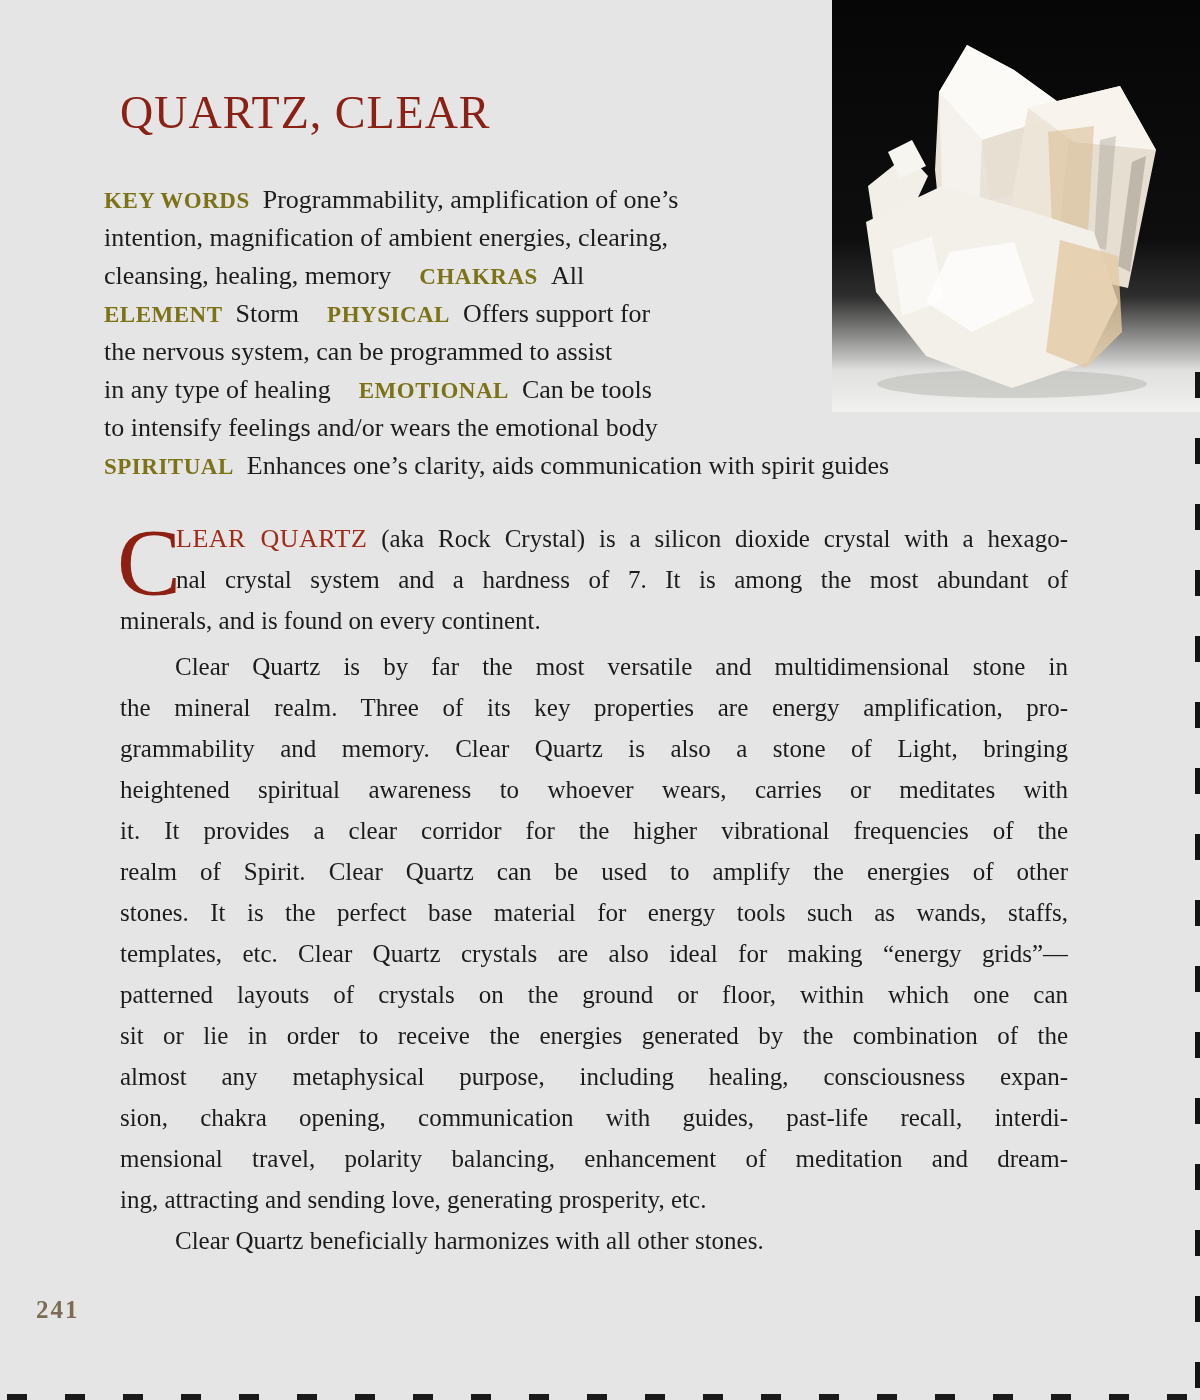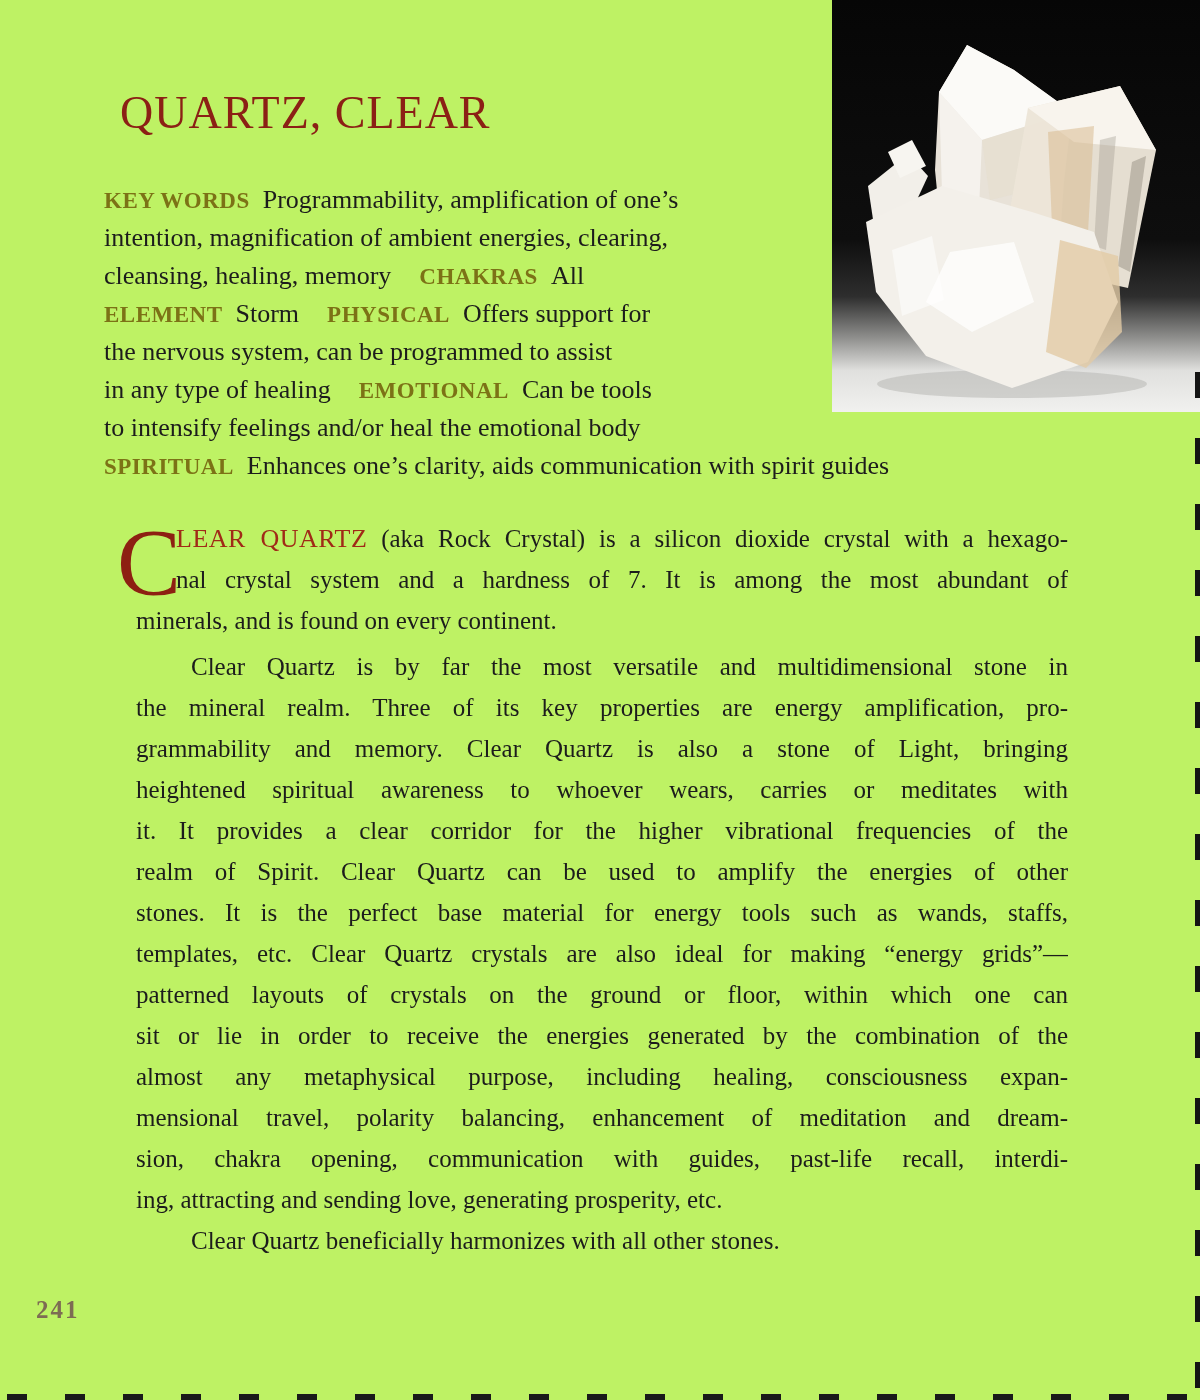--- a/index.html
+++ b/index.html
@@ -1,19 +1,19 @@
 <!DOCTYPE html>
 <html><head>
 <meta charset="utf-8">
 <style>
   html,body{margin:0;padding:0;background:#ffffff;}
   .page{
     position:relative;
     width:1200px;height:1400px;
-    background:#bef264;
+    background:#e5e5e5;
     overflow:hidden;
     font-family:"Liberation Serif","DejaVu Serif",serif;
     color:#1c1c1c;
   }
 
   
   .title{
     position:absolute;left:120px;top:90px;
     font-size:46px;line-height:1;
     letter-spacing:1px;
@@ -49,21 +49,20 @@
   
   .bodytext{
     position:absolute;left:120px;top:518px;
     width:948px;
     font-size:25px;
   }
   .bline{
     height:41px;line-height:41px;
     white-space:nowrap;
     overflow:hidden;
-    margin-left:16px;
   }
   .bline.j{
     text-align:justify;
     white-space:normal;
   }
   .bline.j::after{
     content:"";display:inline-block;width:100%;height:0;
   }
   .ind-cap{margin-left:56px;}
   .indent{text-indent:55px;}
@@ -167,21 +166,21 @@
     <div class="attr-line">
       <span class="lbl">ELEMENT</span><span>Storm</span><span class="lbl gap">PHYSICAL</span><span>Offers support for</span>
     </div>
     <div class="attr-line">
       <span>the nervous system, can be programmed to assist</span>
     </div>
     <div class="attr-line">
       <span>in any type of healing</span><span class="lbl gap">EMOTIONAL</span><span>Can be tools</span>
     </div>
     <div class="attr-line">
-      <span>to intensify feelings and/or heal the emotional body</span>
+      <span>to intensify feelings and/or wears the emotional body</span>
     </div>
     <div class="attr-line">
       <span class="lbl">SPIRITUAL</span><span>Enhances one’s clarity, aids communication with spirit guides</span>
     </div>
   </div>
 
   <div class="bodytext">
     <div class="dropcap">C</div>
 
     <div class="bline j ind-cap">
@@ -196,22 +195,22 @@
       <div class="bline j">the mineral realm. Three of its key properties are energy amplification, pro-</div>
       <div class="bline j">grammability and memory. Clear Quartz is also a stone of Light, bringing</div>
       <div class="bline j">heightened spiritual awareness to whoever wears, carries or meditates with</div>
       <div class="bline j">it. It provides a clear corridor for the higher vibrational frequencies of the</div>
       <div class="bline j">realm of Spirit. Clear Quartz can be used to amplify the energies of other</div>
       <div class="bline j">stones. It is the perfect base material for energy tools such as wands, staffs,</div>
       <div class="bline j">templates, etc. Clear Quartz crystals are also ideal for making “energy grids”—</div>
       <div class="bline j">patterned layouts of crystals on the ground or floor, within which one can</div>
       <div class="bline j">sit or lie in order to receive the energies generated by the combination of the</div>
       <div class="bline j">almost any metaphysical purpose, including healing, consciousness expan-</div>
+      <div class="bline j">sion, chakra opening, communication with guides, past-life recall, interdi-</div>
       <div class="bline j">mensional travel, polarity balancing, enhancement of meditation and dream-</div>
-      <div class="bline j">sion, chakra opening, communication with guides, past-life recall, interdi-</div>
       <div class="bline">ing, attracting and sending love, generating prosperity, etc.</div>
     </div>
 
     <div class="bline indent">Clear Quartz beneficially harmonizes with all other stones.</div>
   </div>
 
   <div class="pagenum">241</div>
 
   <div class="edge-ticks"></div>
   <div class="bottom-dashes"></div>

